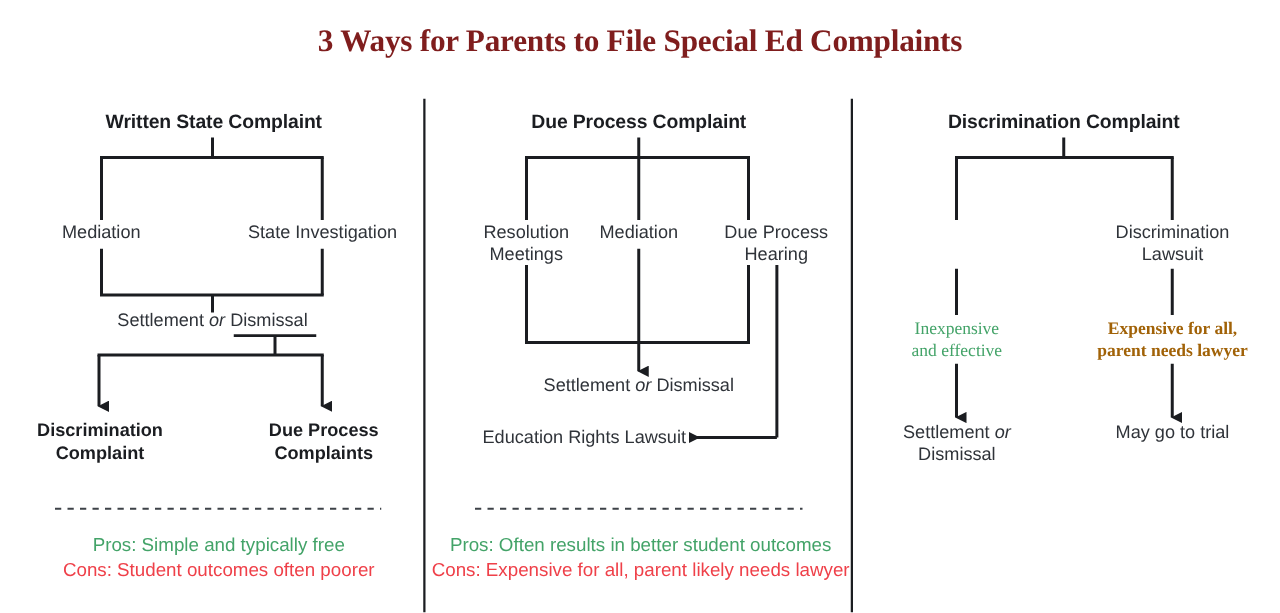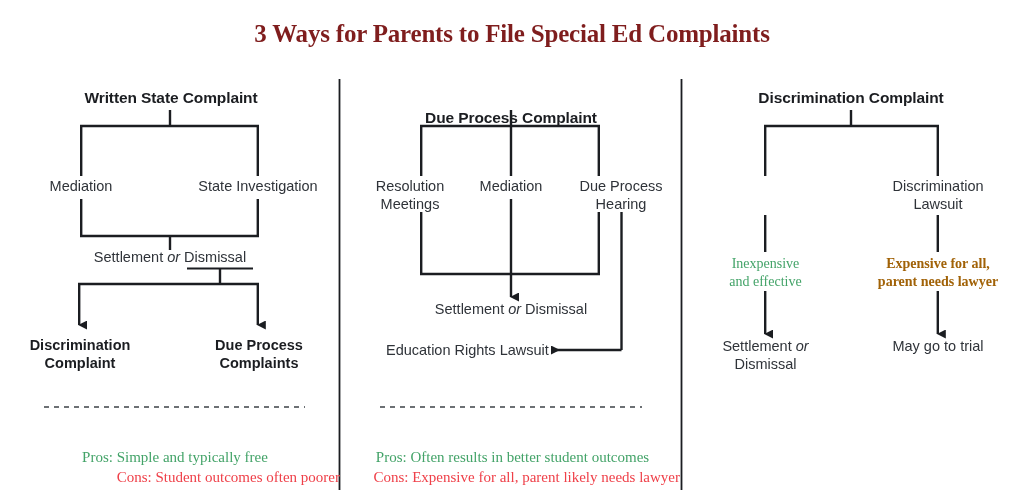--- a/index.html
+++ b/index.html
@@ -68,27 +68,26 @@
   .note {
     font-family: "Liberation Serif", serif;
     font-size: 14px;
     line-height: 1.25;
   }
   .note.pro  { color: #43a368; }
   .note.con  { color: #a16207; font-weight: bold; }
   .proscons {
     position: absolute;
     text-align: center;
-    font-family: Liberation Serif, serif;
+    font-family: Liberation Sans, sans-serif;
     font-size: 15px;
     line-height: 1.35;
-    margin-top: 20px;
   }
   .proscons .pros { color: #43a368; }
-  .proscons .cons { color: #ef4049; text-align: right; }
+  .proscons .cons { color: #ef4049; }
   .ital { font-style: italic; }
 </style>
 </head>
 <body>
 
 <div id="canvas">
 
   <div id="page-title">3 Ways for Parents to File Special Ed Complaints</div>
 
   <svg class="lines" viewBox="0 0 1024 490" xmlns="http://www.w3.org/2000/svg">
@@ -167,23 +166,23 @@
 Complaint</div>
 
   <div class="lbl node-bold" style="left:189px; top:337px; width:140px;">Due Process
 Complaints</div>
 
   <div class="proscons" style="left:10px; top:427px; width:330px;">
     <div class="pros">Pros: Simple and typically free</div>
     <div class="cons">Cons: Student outcomes often poorer</div>
   </div>
 
-  <div class="lbl col-header" style="left:361px; top:89px; width:300px;margin-top:20px;">Due Process Complaint</div>
-
-  <div class="lbl node" style="left:344px; top:178px; width:132px;">Resolution
+  <div class="lbl col-header" style="left:361px; top:89px; width:300px;">Due Process Complaint</div>
+
+  <div class="lbl node" style="left:355px; top:178px; width:132px;">Resolution
 Meetings</div>
 
   <div class="lbl node" style="left:451px; top:178px; width:120px;">Mediation</div>
 
   <div class="lbl node" style="left:553px; top:178px; width:136px;">Due Process
 Hearing</div>
 
   <div class="lbl node" style="left:401px; top:301px; width:220px;"><span>Settlement </span><span class="ital">or</span><span> Dismissal</span></div>
 
   <div class="lbl node" style="left:386px; top:342px; width:180px; text-align:left;">Education Rights Lawsuit</div>

